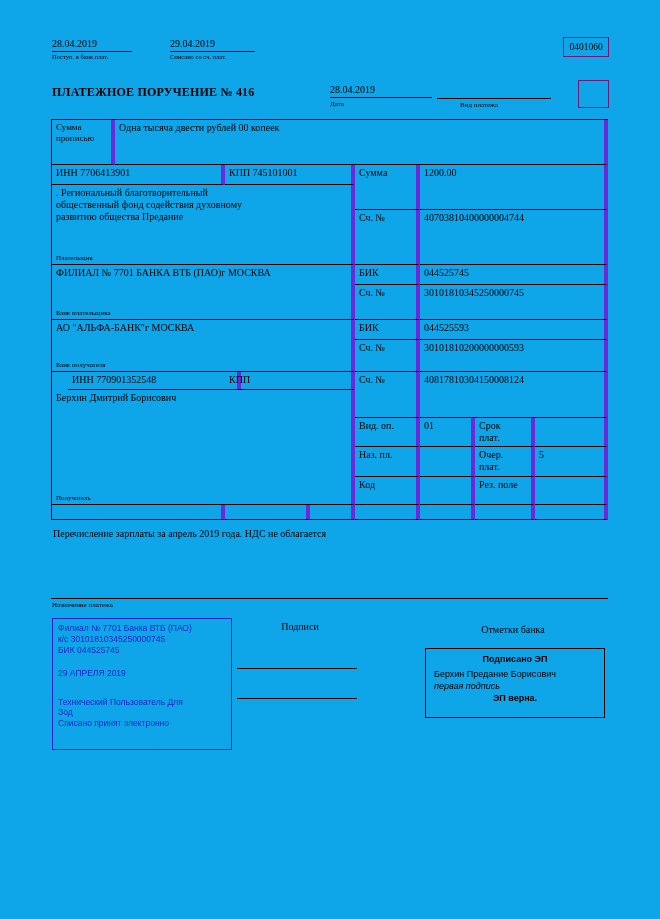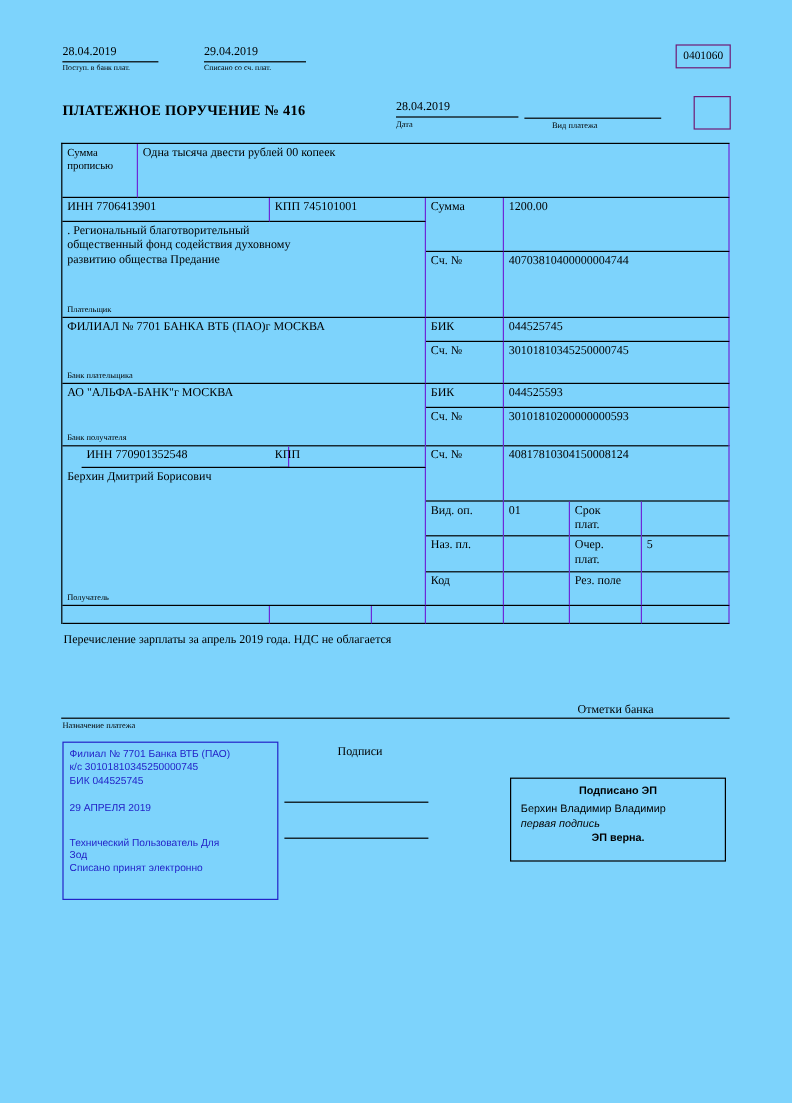--- a/index.html
+++ b/index.html
@@ -1,18 +1,18 @@
 <!DOCTYPE html>
 <html><head>
 <meta charset="utf-8">
 <style>
   html,body{margin:0;padding:0;background:#ffffff;}
-  .page{position:relative;width:660px;height:919px;background:#7dd3fc;font-family:"Liberation Serif",serif;color:#000;overflow:hidden;}
+  .page{position:relative;width:660px;height:919px;background:#0ea5e9;font-family:"Liberation Serif",serif;color:#000;overflow:hidden;}
   .abs{position:absolute;}
-  .cell{position:absolute;border-right:1px solid #6d28d9;border-bottom:1px solid #000;
+  .cell{position:absolute;border-right:4px solid #6d28d9;border-bottom:1px solid #000;
         font-size:10px;line-height:1.18;padding:2px 4px;box-sizing:border-box;overflow:hidden;}
   .col{display:flex;flex-direction:column;justify-content:space-between;padding-bottom:2px;}
   .sec-label{font-size:7px;line-height:1;}
   .tiny{font-size:6.5px;line-height:1.4;}
   .small-label{font-size:7px;}
   .hline{position:absolute;height:1px;background:#000;}
   .vline{position:absolute;width:1px;background:#000;}
   .u-date{font-size:10px;border-bottom:1px solid #000;padding-bottom:2px;}
   .doc-title{font-weight:bold;font-size:12px;letter-spacing:.2px;}
   .box{position:absolute;border:1px solid #701a75;box-sizing:border-box;}
@@ -140,25 +140,25 @@
   <div class="abs stamp" style="left:52px;top:618px;width:180px;height:132px;">
     <div>Филиал № 7701 Банка ВТБ (ПАО)</div>
     <div>к/с 30101810345250000745</div>
     <div>БИК 044525745</div>
     <div class="stamp-date">29 АПРЕЛЯ 2019</div>
     <div class="stamp-user">Технический Пользователь Для Зод</div>
     <div>Списано принят электронно</div>
   </div>
 
   <div class="abs hdr-center" style="left:240px;top:621px;width:120px;">Подписи</div>
-  <div class="abs hdr-center" style="left:420px;top:586px;width:186px;">Отметки банка</div>
+  <div class="abs hdr-center" style="left:420px;top:624px;width:186px;">Отметки банка</div>
 
   <div class="hline" style="left:237px;top:668px;width:120px;"></div>
   <div class="hline" style="left:237px;top:698px;width:120px;"></div>
 
   <div class="abs ep-stamp" style="left:425px;top:648px;width:180px;height:70px;">
     <div class="ep-title">Подписано ЭП</div>
-    <div class="ep-name">Берхин Владимир Владимир</div>
+    <div class="ep-name">Берхин Предание Борисович</div>
     <div class="ep-kind">первая подпись</div>
     <div class="ep-verified">ЭП верна.</div>
   </div>
 
 </div>
 
 </body></html>

